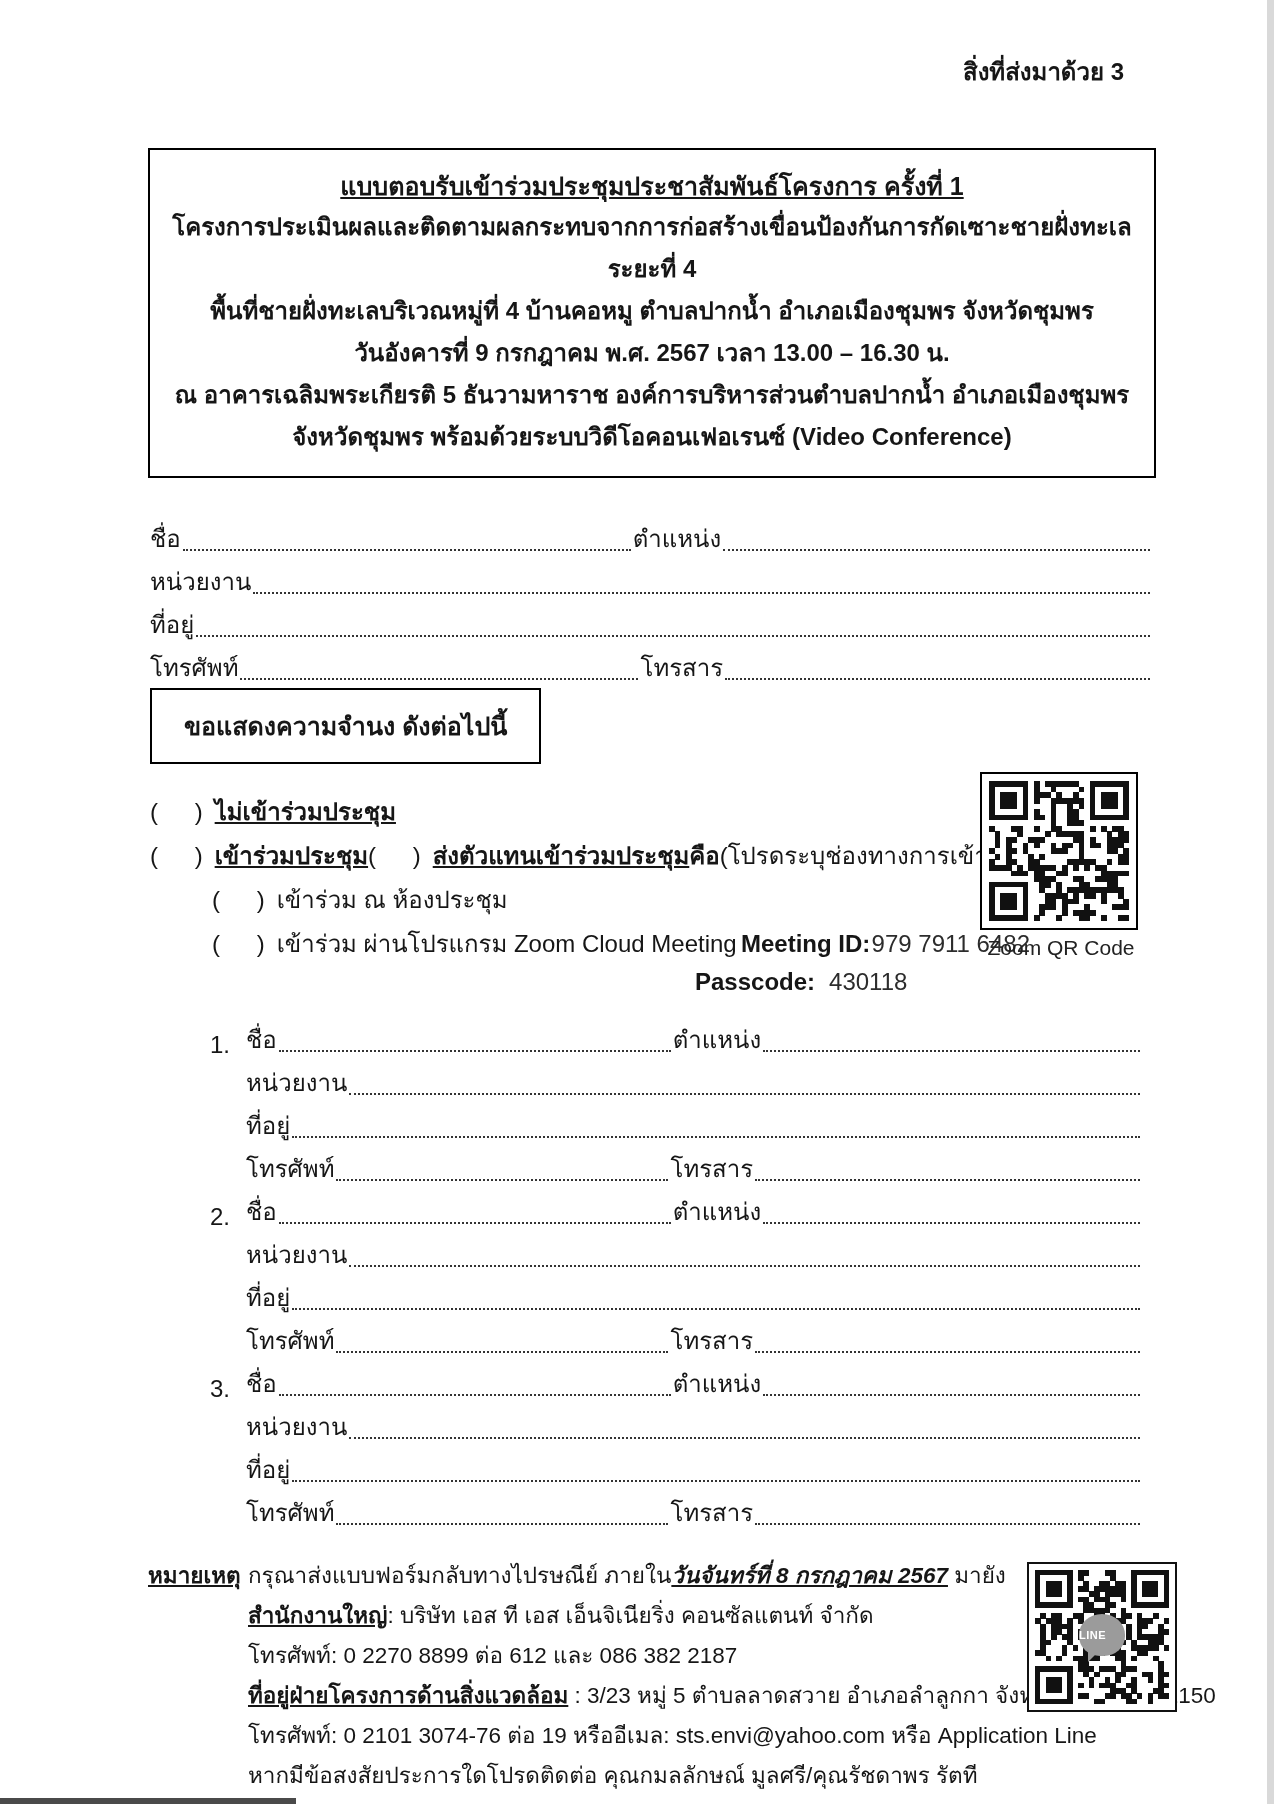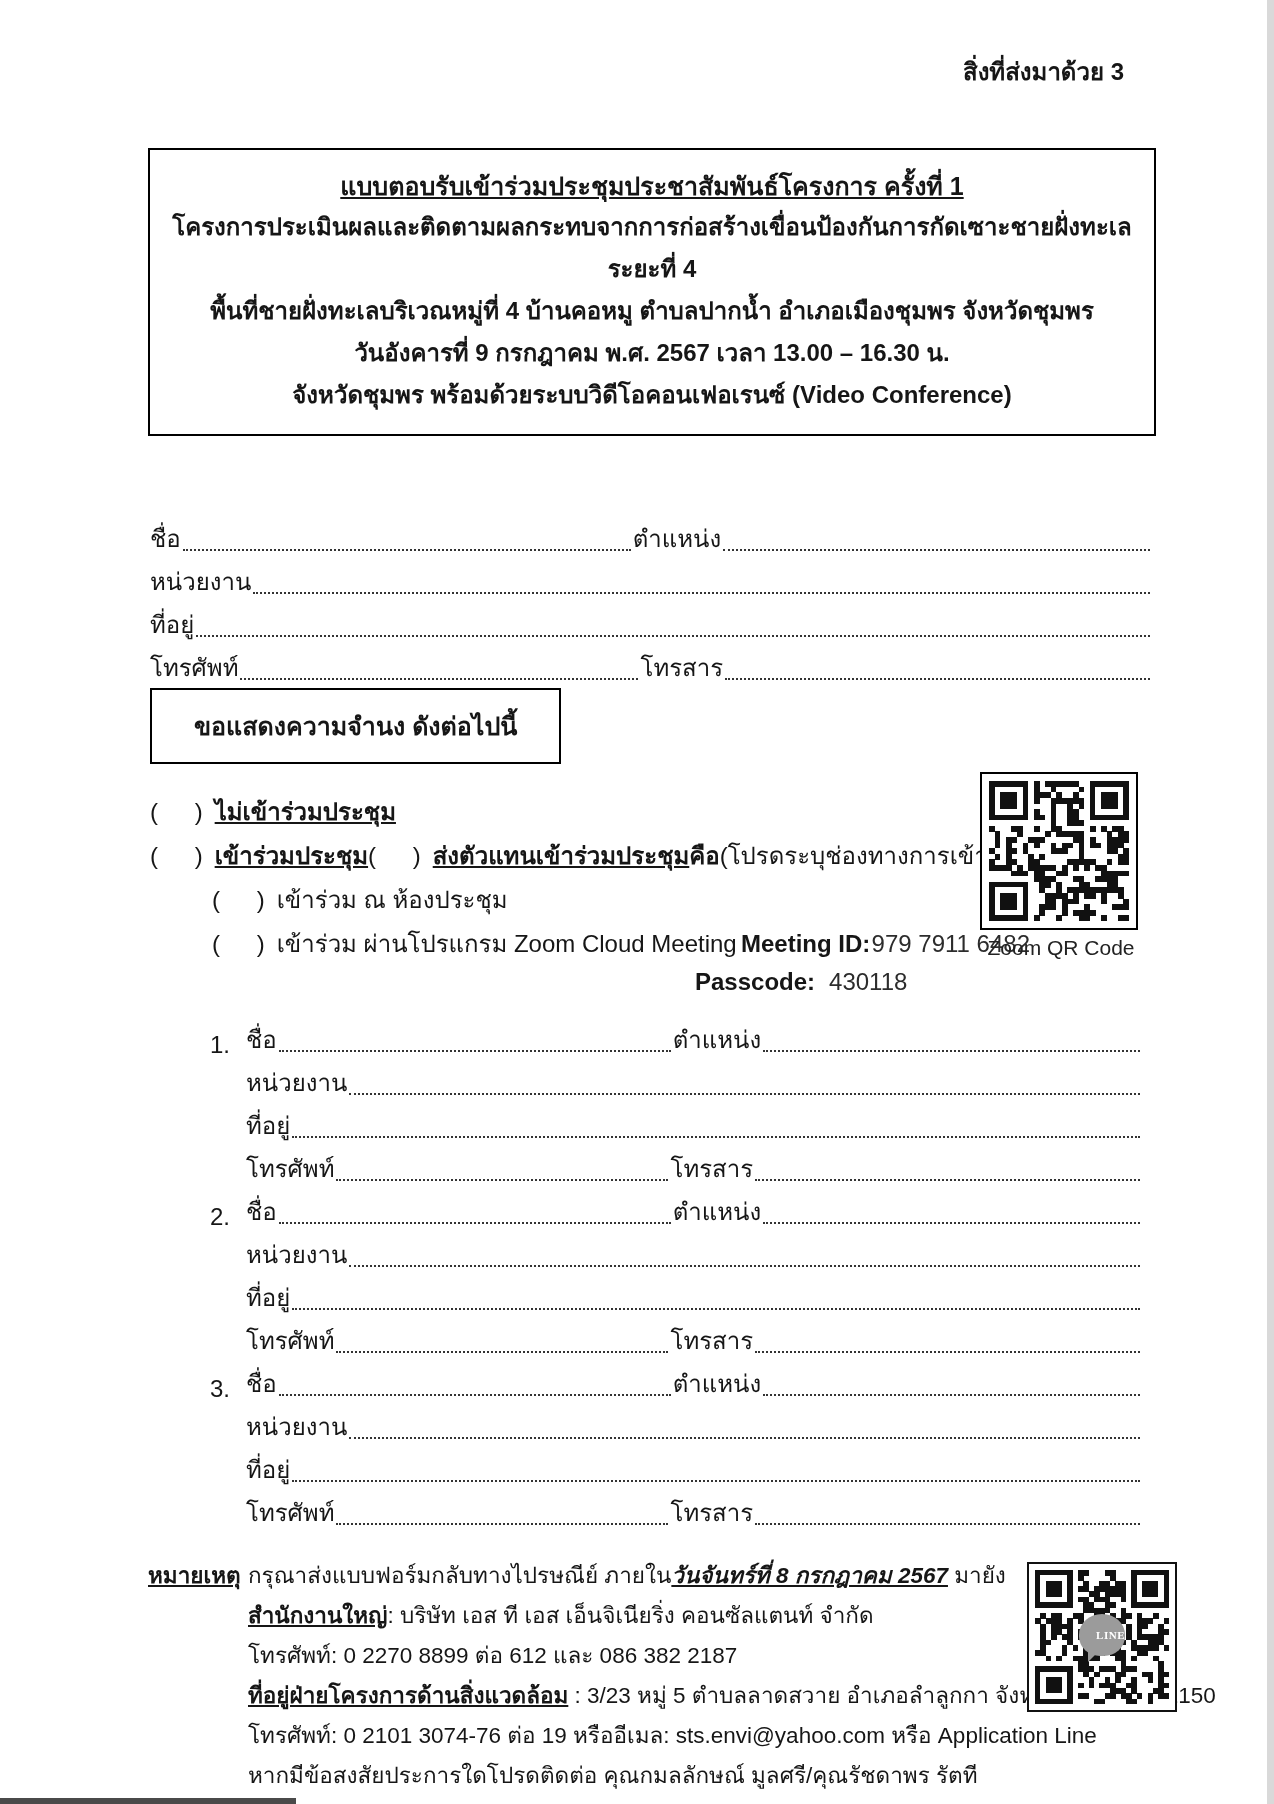--- a/index.html
+++ b/index.html
@@ -40,21 +40,21 @@
     min-width:30px;
     height:1px;
   }
   .dots.fixed{flex:0 0 auto;}
   .gap-a{width:448px;} .gap-b{width:398px;}
   .gap-c{width:392px;} .gap-d{width:332px;}
   
   .intent-box{
     position:absolute;left:150px;top:688px;
     border:2.5px solid #000;
-    padding:16px 42px;
+    padding:16px 32px;
     font-size:25px;font-weight:bold;
   }
   
   .options{position:absolute;left:150px;top:792px;width:880px;font-size:24px;}
   .opt-row{display:flex;align-items:baseline;height:44px;white-space:nowrap;}
   .indent{padding-left:62px;}
   .paren{letter-spacing:2px;margin-right:10px;}
   .u-bold{font-weight:bold;text-decoration:underline;}
   .bold{font-weight:bold;}
   .sp{display:inline-block;width:14px;}
@@ -65,21 +65,21 @@
   
   .qr-zoom{position:absolute;left:980px;top:772px;width:162px;}
   .qr-frame{border:2px solid #000;width:158px;height:158px;box-sizing:border-box;background:#fff;padding:7px;}
   .qr-frame svg{width:100%;height:100%;display:block;}
   .qr-caption{margin-top:6px;text-align:center;font-size:21px;color:#222;}
   .qr-line{position:absolute;left:1027px;top:1562px;width:150px;}
   .qr-line .qr-frame{width:150px;height:150px;border:2px solid #111;padding:6px;position:relative;}
   .line-bubble{
     position:absolute;left:50%;top:50%;transform:translate(-50%,-55%);
     width:46px;height:42px;border-radius:50% 50% 46% 46%;
-    background:#9b9b9b;display:flex;align-items:center;justify-content:flex-end;font-family:Liberation Serif, serif;
+    background:#9b9b9b;display:flex;align-items:center;justify-content:flex-start;
   }
   .line-bubble:after{
     content:"";position:absolute;left:9px;bottom:-6px;
     border:6px solid transparent;border-top-color:#9b9b9b;border-left-color:#9b9b9b;
   }
   .line-bubble span{color:#fff;font-size:11px;font-weight:bold;letter-spacing:.5px;}
   
   .attendees{position:absolute;left:210px;top:1016px;width:932px;}
   .att-row{display:flex;align-items:flex-end;height:43px;font-size:24px;}
   .att-num{flex:0 0 36px;}
@@ -99,20 +99,21 @@
 
 <div class="page">
 
   <div class="attachment">สิ่งที่ส่งมาด้วย 3</div>
 
   <div class="header-box">
     <div class="header-title">แบบตอบรับเข้าร่วมประชุมประชาสัมพันธ์โครงการ ครั้งที่ 1</div>
     <div class="header-line">โครงการประเมินผลและติดตามผลกระทบจากการก่อสร้างเขื่อนป้องกันการกัดเซาะชายฝั่งทะเล ระยะที่ 4</div>
     <div class="header-line">พื้นที่ชายฝั่งทะเลบริเวณหมู่ที่ 4 บ้านคอหมู ตำบลปากน้ำ อำเภอเมืองชุมพร จังหวัดชุมพร</div>
     <div class="header-line">วันอังคารที่ 9 กรกฎาคม พ.ศ. 2567 เวลา 13.00 – 16.30 น.</div>
+    <div class="header-line">ณ อาคารเฉลิมพระเกียรติ 5 ธันวามหาราช องค์การบริหารส่วนตำบลปากน้ำ อำเภอเมืองชุมพร</div>
     <div class="header-line">จังหวัดชุมพร พร้อมด้วยระบบวิดีโอคอนเฟอเรนซ์ (Video Conference)</div>
   </div>
 
   <div class="fields">
     <div class="dotline">
       <span class="lbl">ชื่อ</span>
       <span class="dots fixed gap-a"></span>
       <span class="lbl">ตำแหน่ง</span>
       <span class="dots"></span>
     </div>

